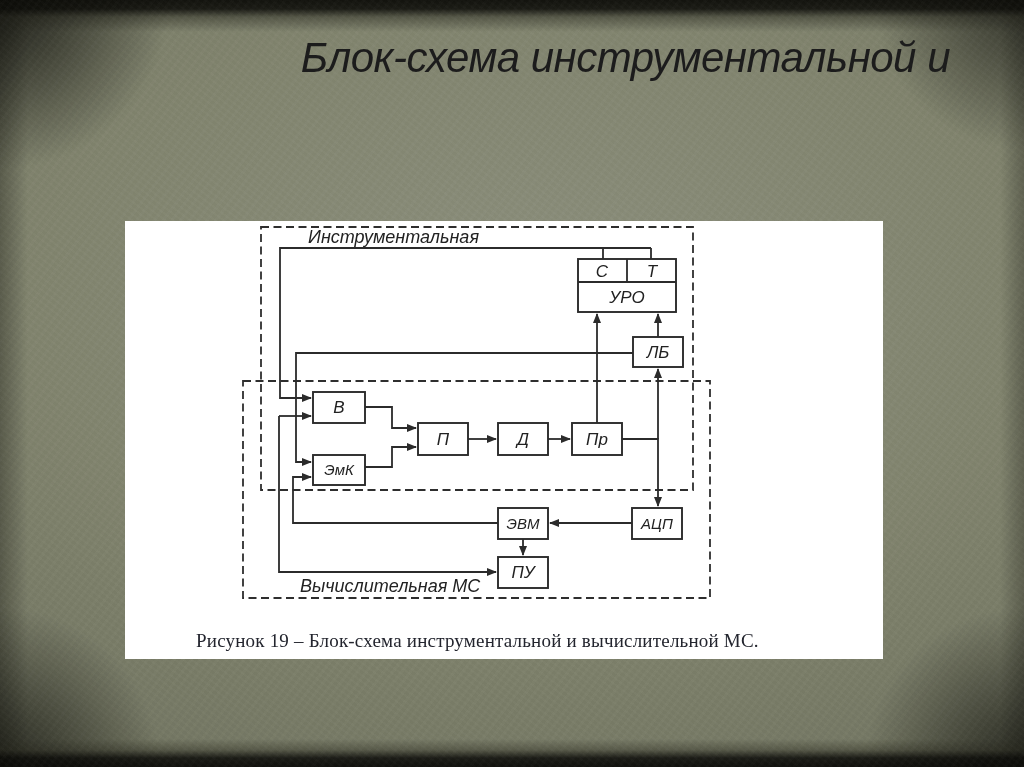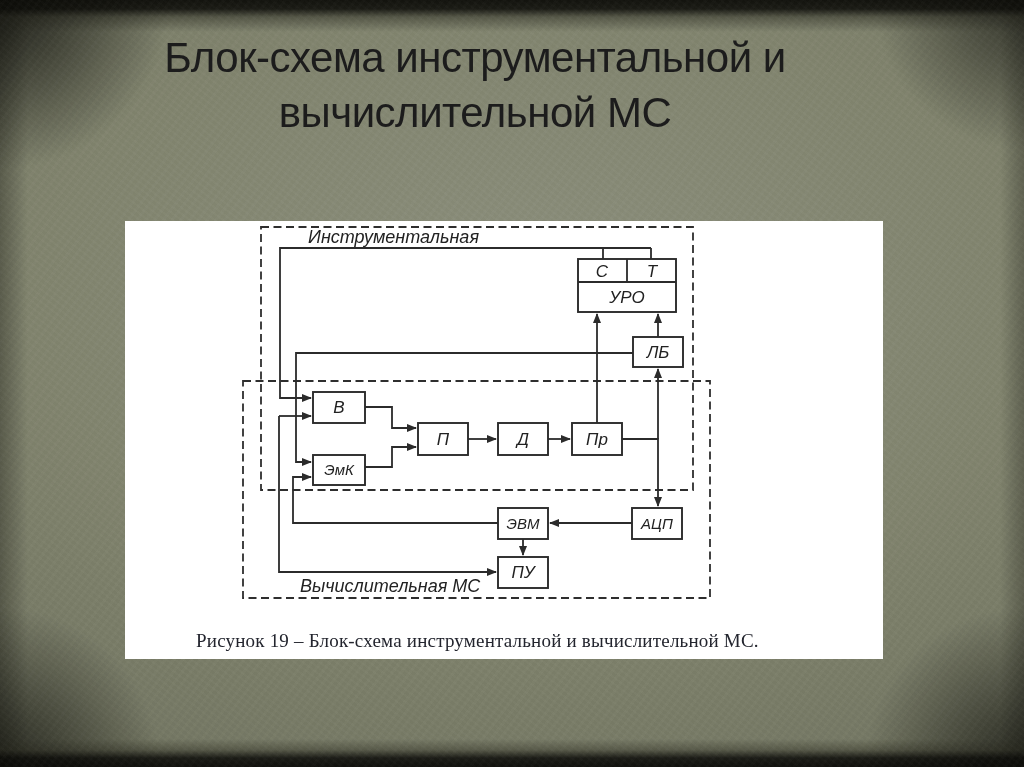--- a/index.html
+++ b/index.html
@@ -23,23 +23,24 @@
       radial-gradient(ellipse 120% 95% at 52% 40%, #8d907e 0%, #82856f 40%, #767965 65%, #60634f 85%, #474a3a 100%);
   }
   
   .grain{
     position:absolute;inset:0;opacity:.5;
     background:
       repeating-linear-gradient(37deg, rgba(255,255,255,0.022) 0 2px, rgba(0,0,0,0.022) 2px 5px),
       repeating-linear-gradient(-53deg, rgba(255,255,255,0.018) 0 3px, rgba(0,0,0,0.02) 3px 7px);
   }
   .title{
-    position:absolute;top:30px;left:0;width:950px;text-align:center;
+    position:absolute;top:30px;left:0;width:950px;text-align:right;
     font-size:42px;line-height:55px;letter-spacing:-0.5px;
     color:#1c1c1c;
+    font-style:italic;
   }
   .panel{
     position:absolute;left:125px;top:221px;width:758px;height:438px;
     background:#ffffff;
   }
   svg text{font-family:"Liberation Sans",sans-serif;font-style:italic;fill:#222;}
   svg .blk{font-size:17px;text-anchor:middle;}
   svg .blk-s{font-size:15px;text-anchor:middle;}
   svg .region{font-size:18px;text-anchor:start;}
   svg .caption{font-family:"Liberation Serif",serif;font-style:normal;font-size:19px;letter-spacing:0.2px;fill:#23252e;text-anchor:start;}
@@ -48,21 +49,20 @@
   .box{fill:#ffffff;stroke:#2b2b2b;stroke-width:1.9;}
 </style>
 </head>
 <body>
 
 <div class="bg"></div>
 <div class="grain"></div>
 
 <div class="title">
   <div>Блок-схема инструментальной и</div>
-  <div>вычислительной МС</div>
 </div>
 
 <div class="panel">
 <svg width="758" height="438" viewBox="0 0 758 438">
   <defs>
     <marker id="arr" markerUnits="userSpaceOnUse" markerWidth="11" markerHeight="9" refX="9" refY="4" orient="auto">
       <path d="M0,0 L10,4 L0,8 Z" fill="#2b2b2b"></path>
     </marker>
   </defs>
 

